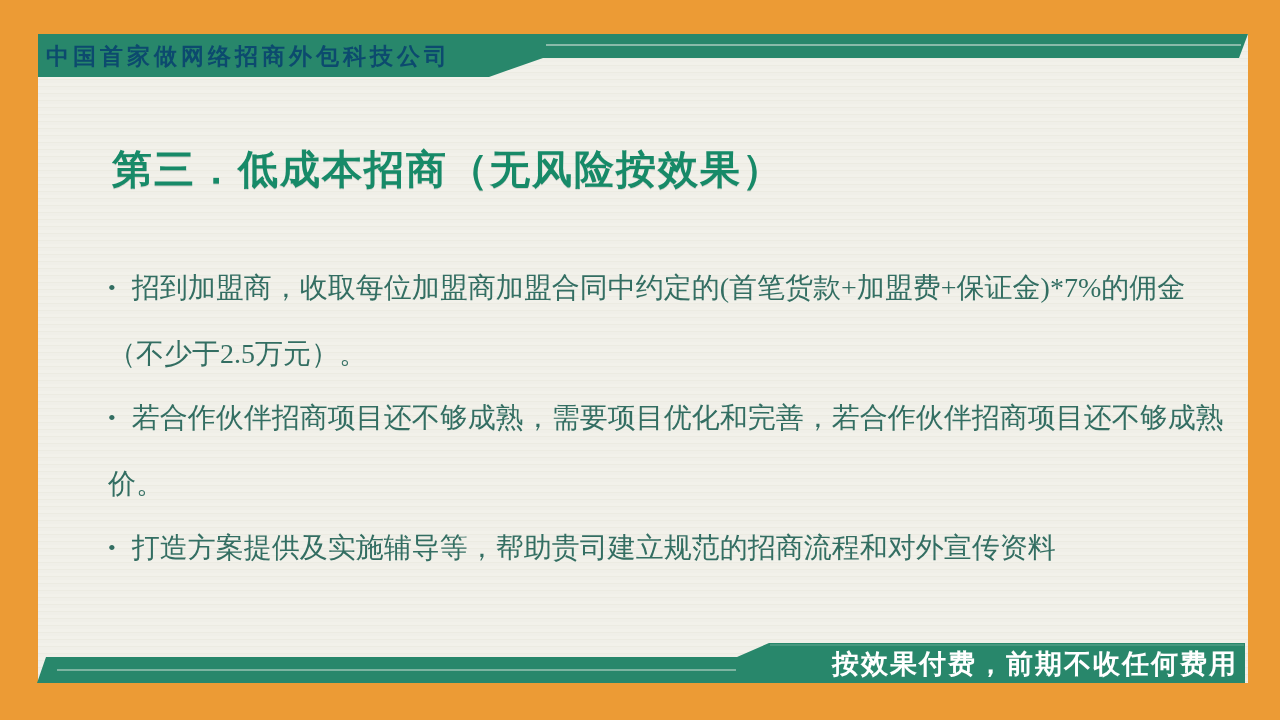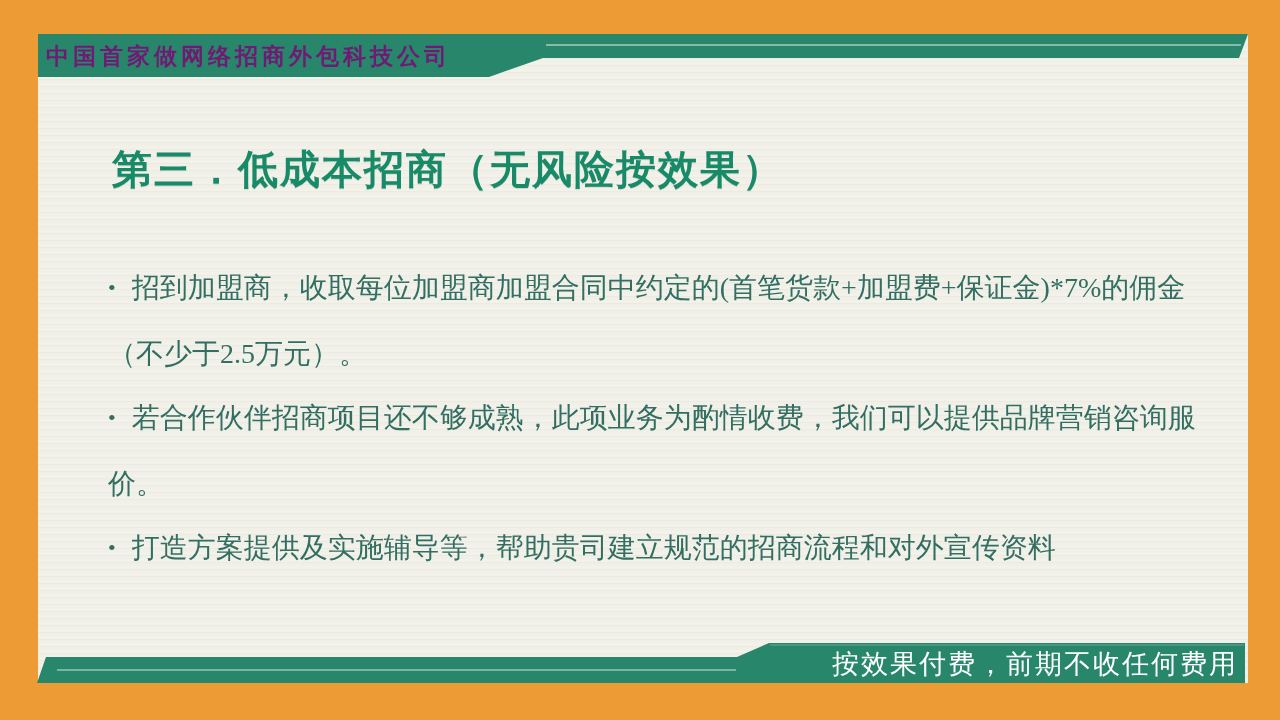--- a/index.html
+++ b/index.html
@@ -29,21 +29,21 @@
   .shape-layer {
     position: absolute; left: 0; top: 0;
     width: 1280px; height: 720px;
     pointer-events: none;
   }
   .header-text {
     position: absolute;
     left: 46px; top: 40px;
     width: 470px; height: 32px;
     line-height: 32px;
-    color: #701a75;
+    color: #0c4a6e;
     font-size: 23px;
     font-weight: bold;
     letter-spacing: 4px;
     white-space: nowrap;
   }
   .slide-title {
     position: absolute;
     left: 112px; top: 142px;
     color: #178A68;
     font-size: 40px;
@@ -70,21 +70,21 @@
   }
   .bullet-glyph:empty { display: none; }
   .footer-text {
     position: absolute;
     right: 42px; top: 648px;
     width: 900px; height: 32px;
     line-height: 32px;
     text-align: right;
     color: #FFFFFF;
     font-size: 27px;
-    font-weight: normal;
+    font-weight: bold;
     letter-spacing: 2px;
     white-space: nowrap;
   }
 </style>
 </head>
 <body>
 
 <div class="stage">
 
   <div class="paper"></div>
@@ -104,21 +104,21 @@
   <div class="slide-title">第三．低成本招商（无风险按效果）</div>
 
   <div class="body-text">
     <div class="body-line">
       <span class="bullet-glyph">•</span><span>招到加盟商，收取每位加盟商加盟合同中约定的(首笔货款+加盟费+保证金)*7%的佣金</span>
     </div>
     <div class="body-line">
       <span>（不少于2.5万元）。</span>
     </div>
     <div class="body-line">
-      <span class="bullet-glyph">•</span><span>若合作伙伴招商项目还不够成熟，此项业务为酌情收费，我们可以提供品牌营销咨询服</span>
+      <span class="bullet-glyph">•</span><span>若合作伙伴招商项目还不够成熟，需要项目优化和完善，若合作伙伴招商项目还不够成熟</span>
     </div>
     <div class="body-line">
       <span>价。</span>
     </div>
     <div class="body-line">
       <span class="bullet-glyph">•</span><span>打造方案提供及实施辅导等，帮助贵司建立规范的招商流程和对外宣传资料</span>
     </div>
   </div>
 
   <div class="footer-text">按效果付费，前期不收任何费用</div>

